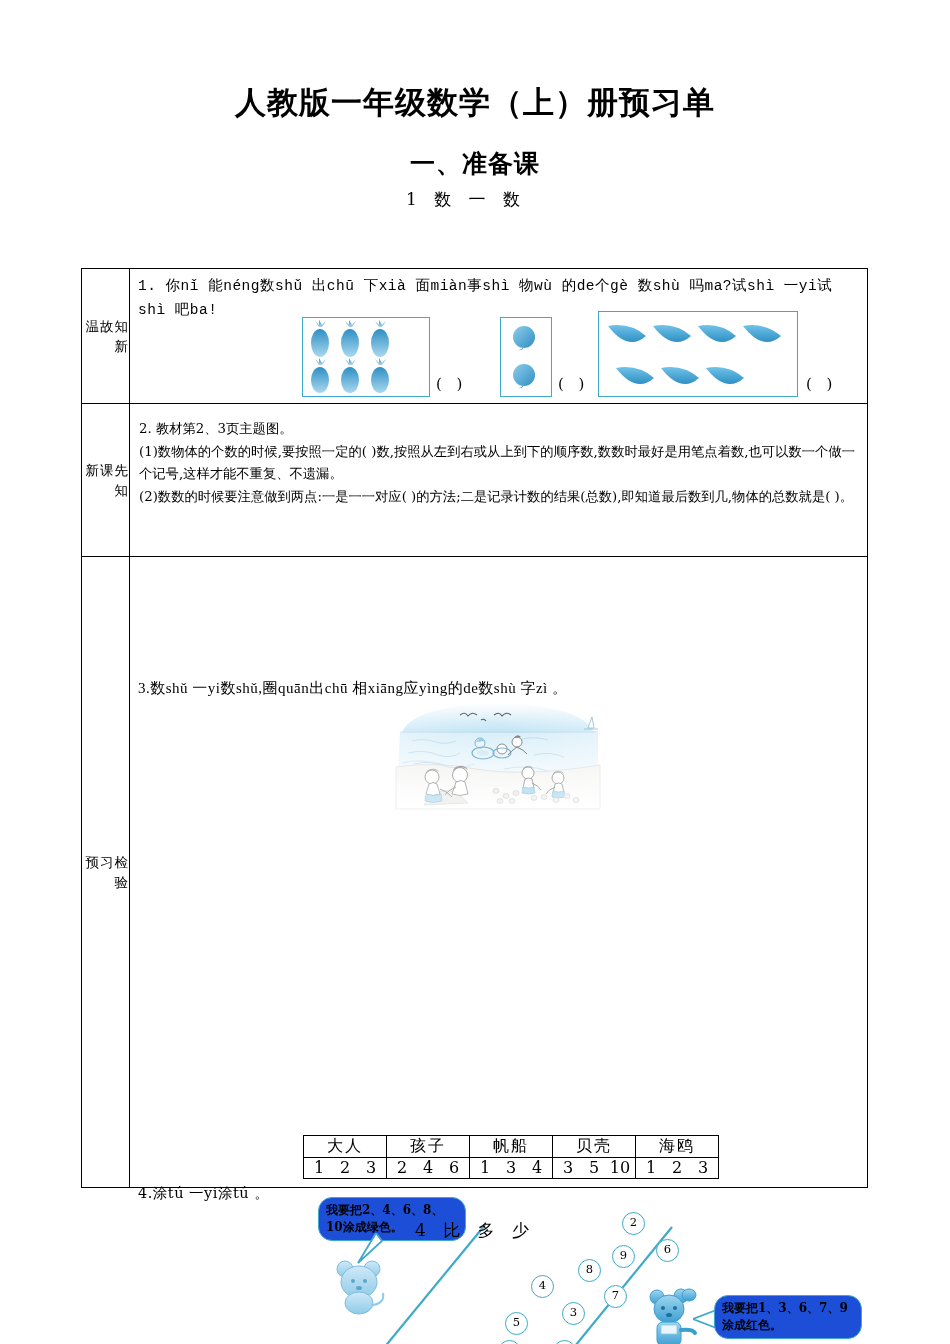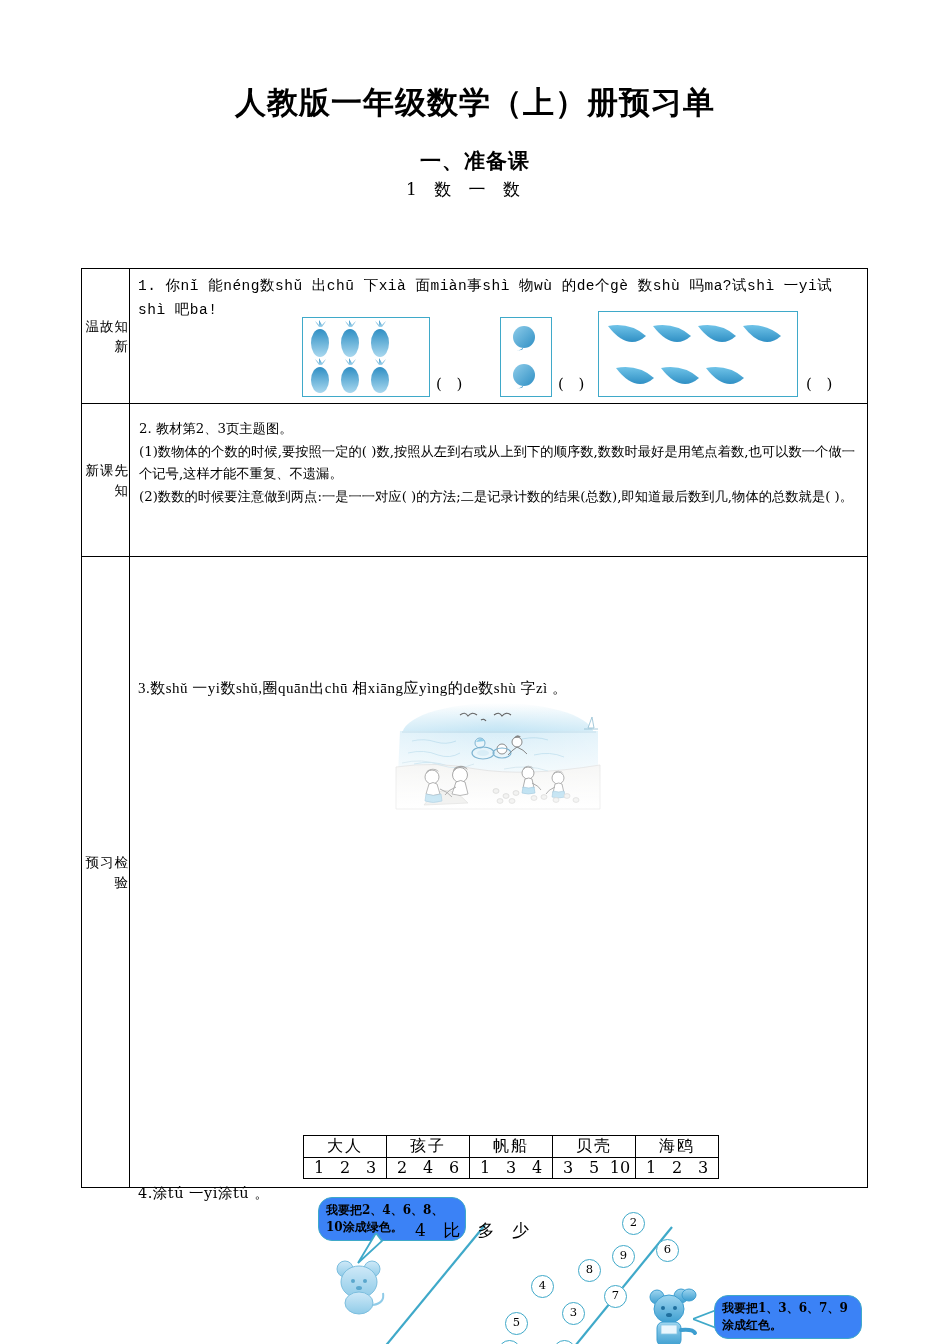--- a/index.html
+++ b/index.html
@@ -30,28 +30,28 @@
     font-size: 31px;
     font-weight: bold;
     letter-spacing: 1px;
     font-family: "DejaVu Serif", "Liberation Serif", serif;
   }
   .sec-title {
     position: absolute;
     left: 0; top: 147px;
     width: 950px;
     text-align: center;
-    font-size: 21px;
+    font-size: 25px;
     font-weight: bold;
     letter-spacing: 1px;
     font-family: "DejaVu Serif", "Liberation Serif", serif;
   }
   .lesson-title {
     position: absolute;
-    left: 0; top: 178px;
+    left: 0; top: 188px;
     width: 932px;
     text-align: center;
     font-size: 17px;
     letter-spacing: 6px;
     font-family: "DejaVu Serif", "Liberation Serif", serif;
   }
   .guide {
     position: absolute;
     left: 82px; top: 214px;
     width: 786px;
@@ -168,21 +168,21 @@
 
   .colorarea {
     position: absolute;
     left: 170px; top: 640px;
     width: 580px; height: 200px;
   }
   .bubble {
     position: absolute;
     border: 1.8px solid #3fa9c9;
     border-radius: 14px;
-    background: #3b82f6;
+    background: #1d4ed8;
     font-size: 12px;
     line-height: 17px;
     font-family: "DejaVu Serif", "Liberation Serif", serif;
     font-weight: bold;
     padding: 4px 7px;
     box-sizing: border-box;
   }
   .numcirc {
     position: absolute;
     width: 21px; height: 21px;

